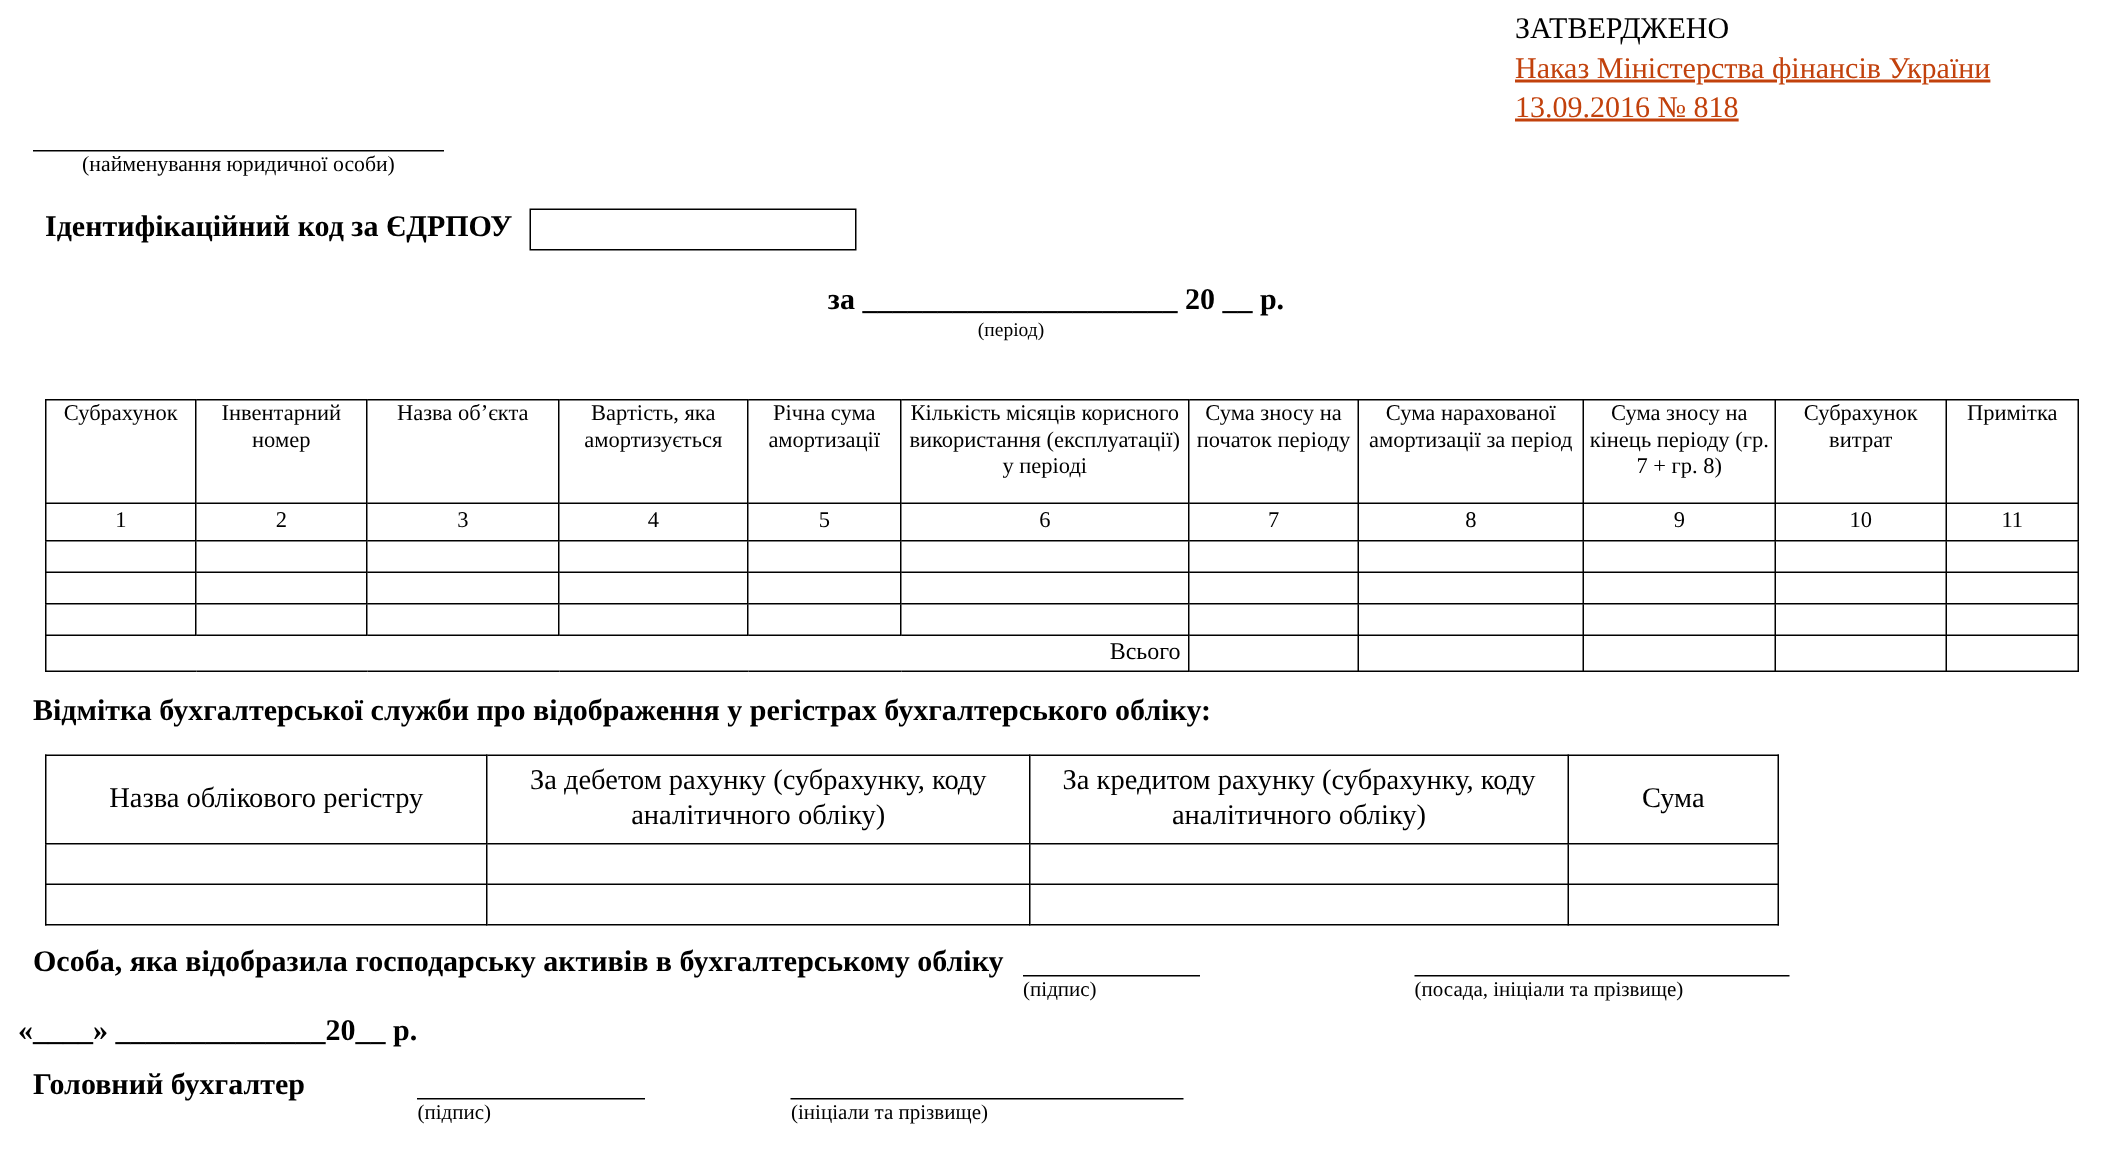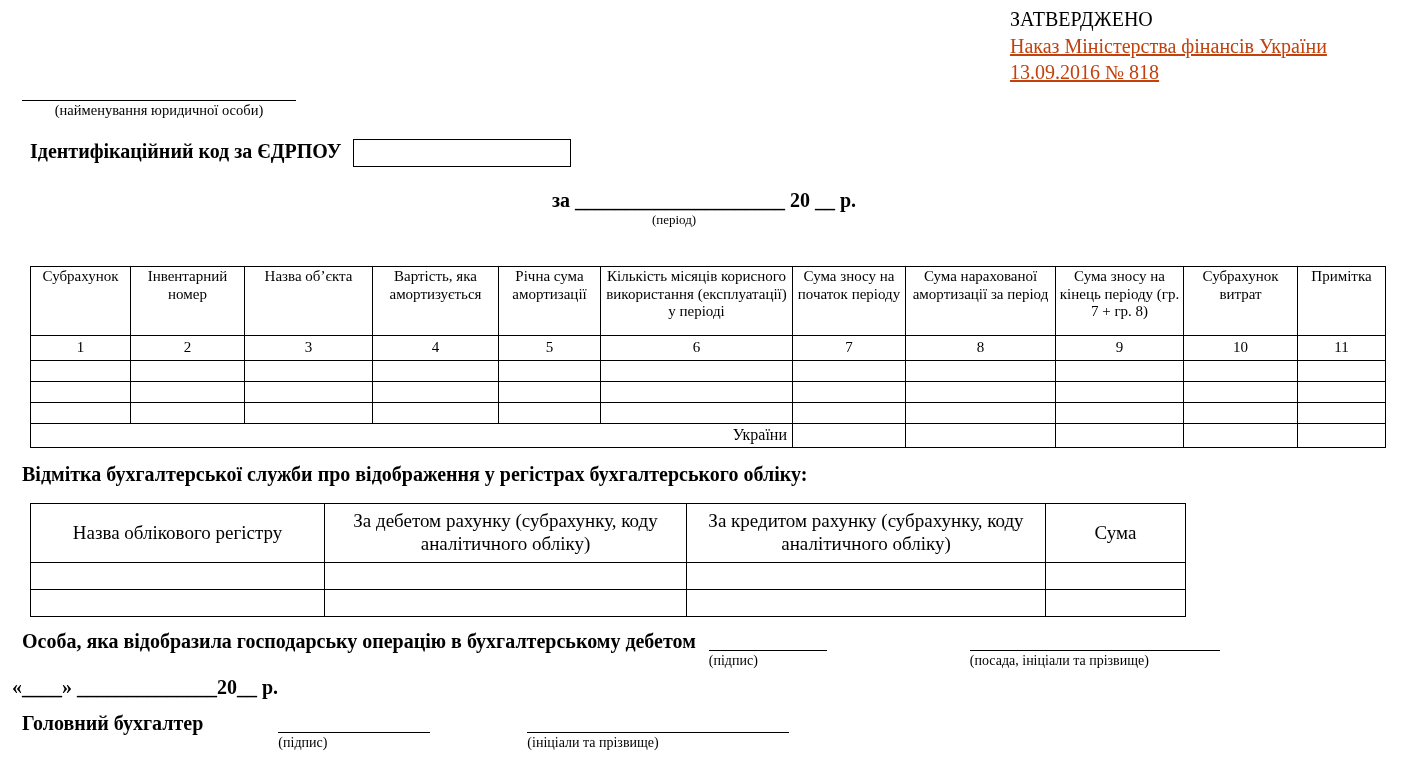--- a/index.html
+++ b/index.html
@@ -143,21 +143,21 @@
           <td></td>
           <td></td>
           <td></td>
           <td></td>
           <td></td>
           <td></td>
           <td></td>
           <td></td>
     </tr>
     <tr class="total-row">
-      <td class="total-cell" colspan="6">України</td>
+      <td class="total-cell" colspan="6">Всього</td>
       <td></td>
       <td></td>
       <td></td>
       <td></td>
       <td></td>
     </tr>
   </tbody>
     </table>
 
   <div class="registry-heading">Відмітка бухгалтерської служби про відображення у регістрах бухгалтерського обліку:</div>
@@ -185,21 +185,21 @@
     <tr class="empty-row">
       <td></td>
           <td></td>
           <td></td>
           <td></td>
     </tr>
   </tbody>
     </table>
 
   <div class="sigline person-line">
-    <span>Особа, яка відобразила господарську операцію в бухгалтерському дебетом</span>
+    <span>Особа, яка відобразила господарську активів в бухгалтерському обліку</span>
     <span class="blank" style="width:118px;margin-left:8px;">
       <span class="bline"></span>
       <span class="bcap">(підпис)</span>
     </span>
     <span class="blank" style="width:250px;margin-left:138px;">
       <span class="bline"></span>
       <span class="bcap">(посада, ініціали та прізвище)</span>
     </span>
   </div>
 

